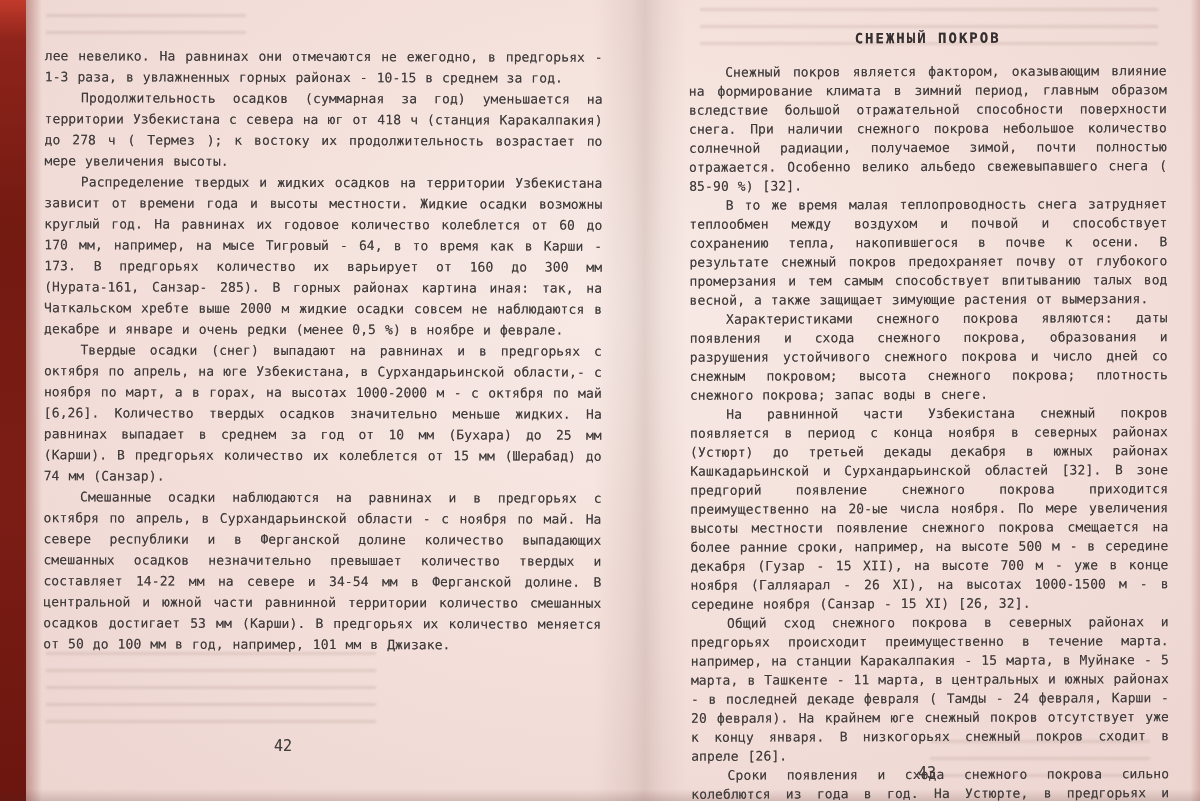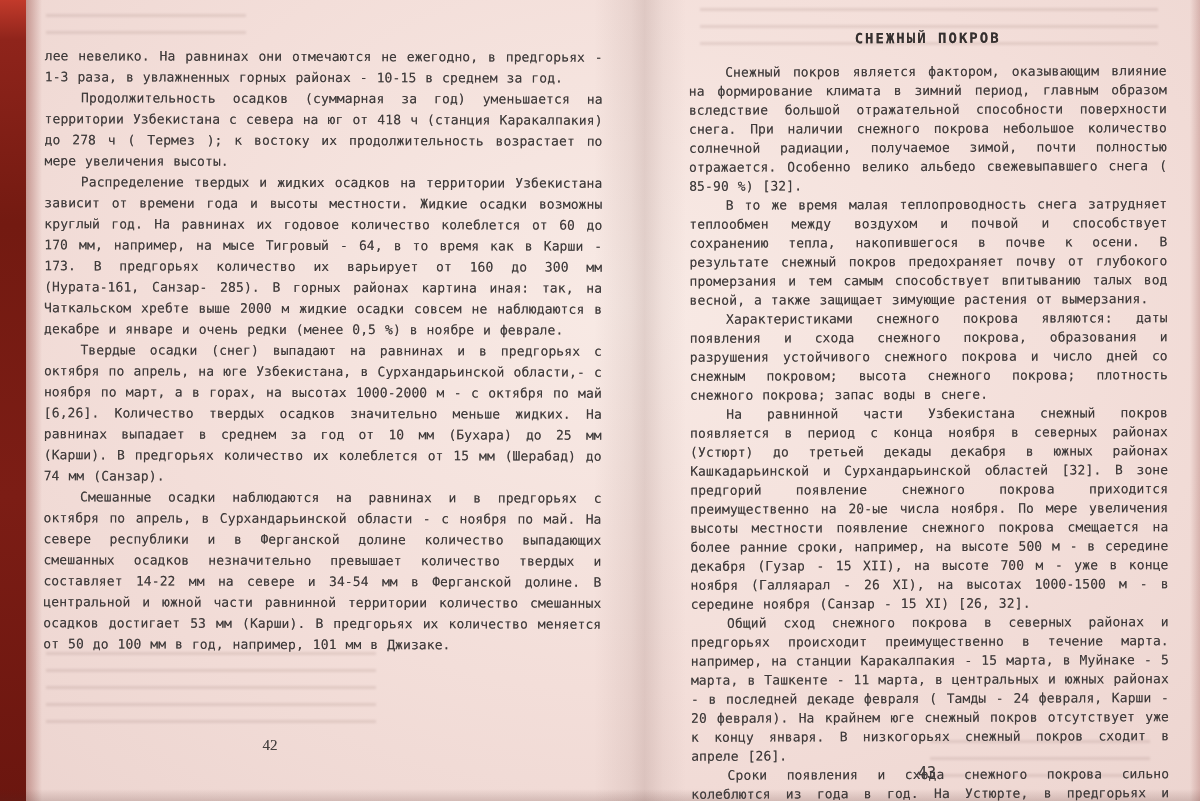--- a/index.html
+++ b/index.html
@@ -63,21 +63,21 @@
     letter-spacing:2px;
     color:#35302f;
     text-shadow:0 0 0.6px rgba(53,48,47,0.6);
   }
   .pagenum{
     position:absolute;
     width:60px;text-align:center;
     font-size:15px;color:#45403f;
     text-shadow:0 0 0.5px rgba(63,59,59,0.5);
   }
-  .pagenum-left{left:240px;top:737px;font-family:Liberation Serif, serif;}
+  .pagenum-left{left:253px;top:737px;}
   .pagenum-right{left:897px;top:764px;}
   
   .ghost{
     position:absolute;
     background:repeating-linear-gradient(
       to bottom,
       rgba(130,95,90,0.14) 0 3px,
       rgba(130,95,90,0) 3px 17px);
     filter:blur(1.2px);
     pointer-events:none;

